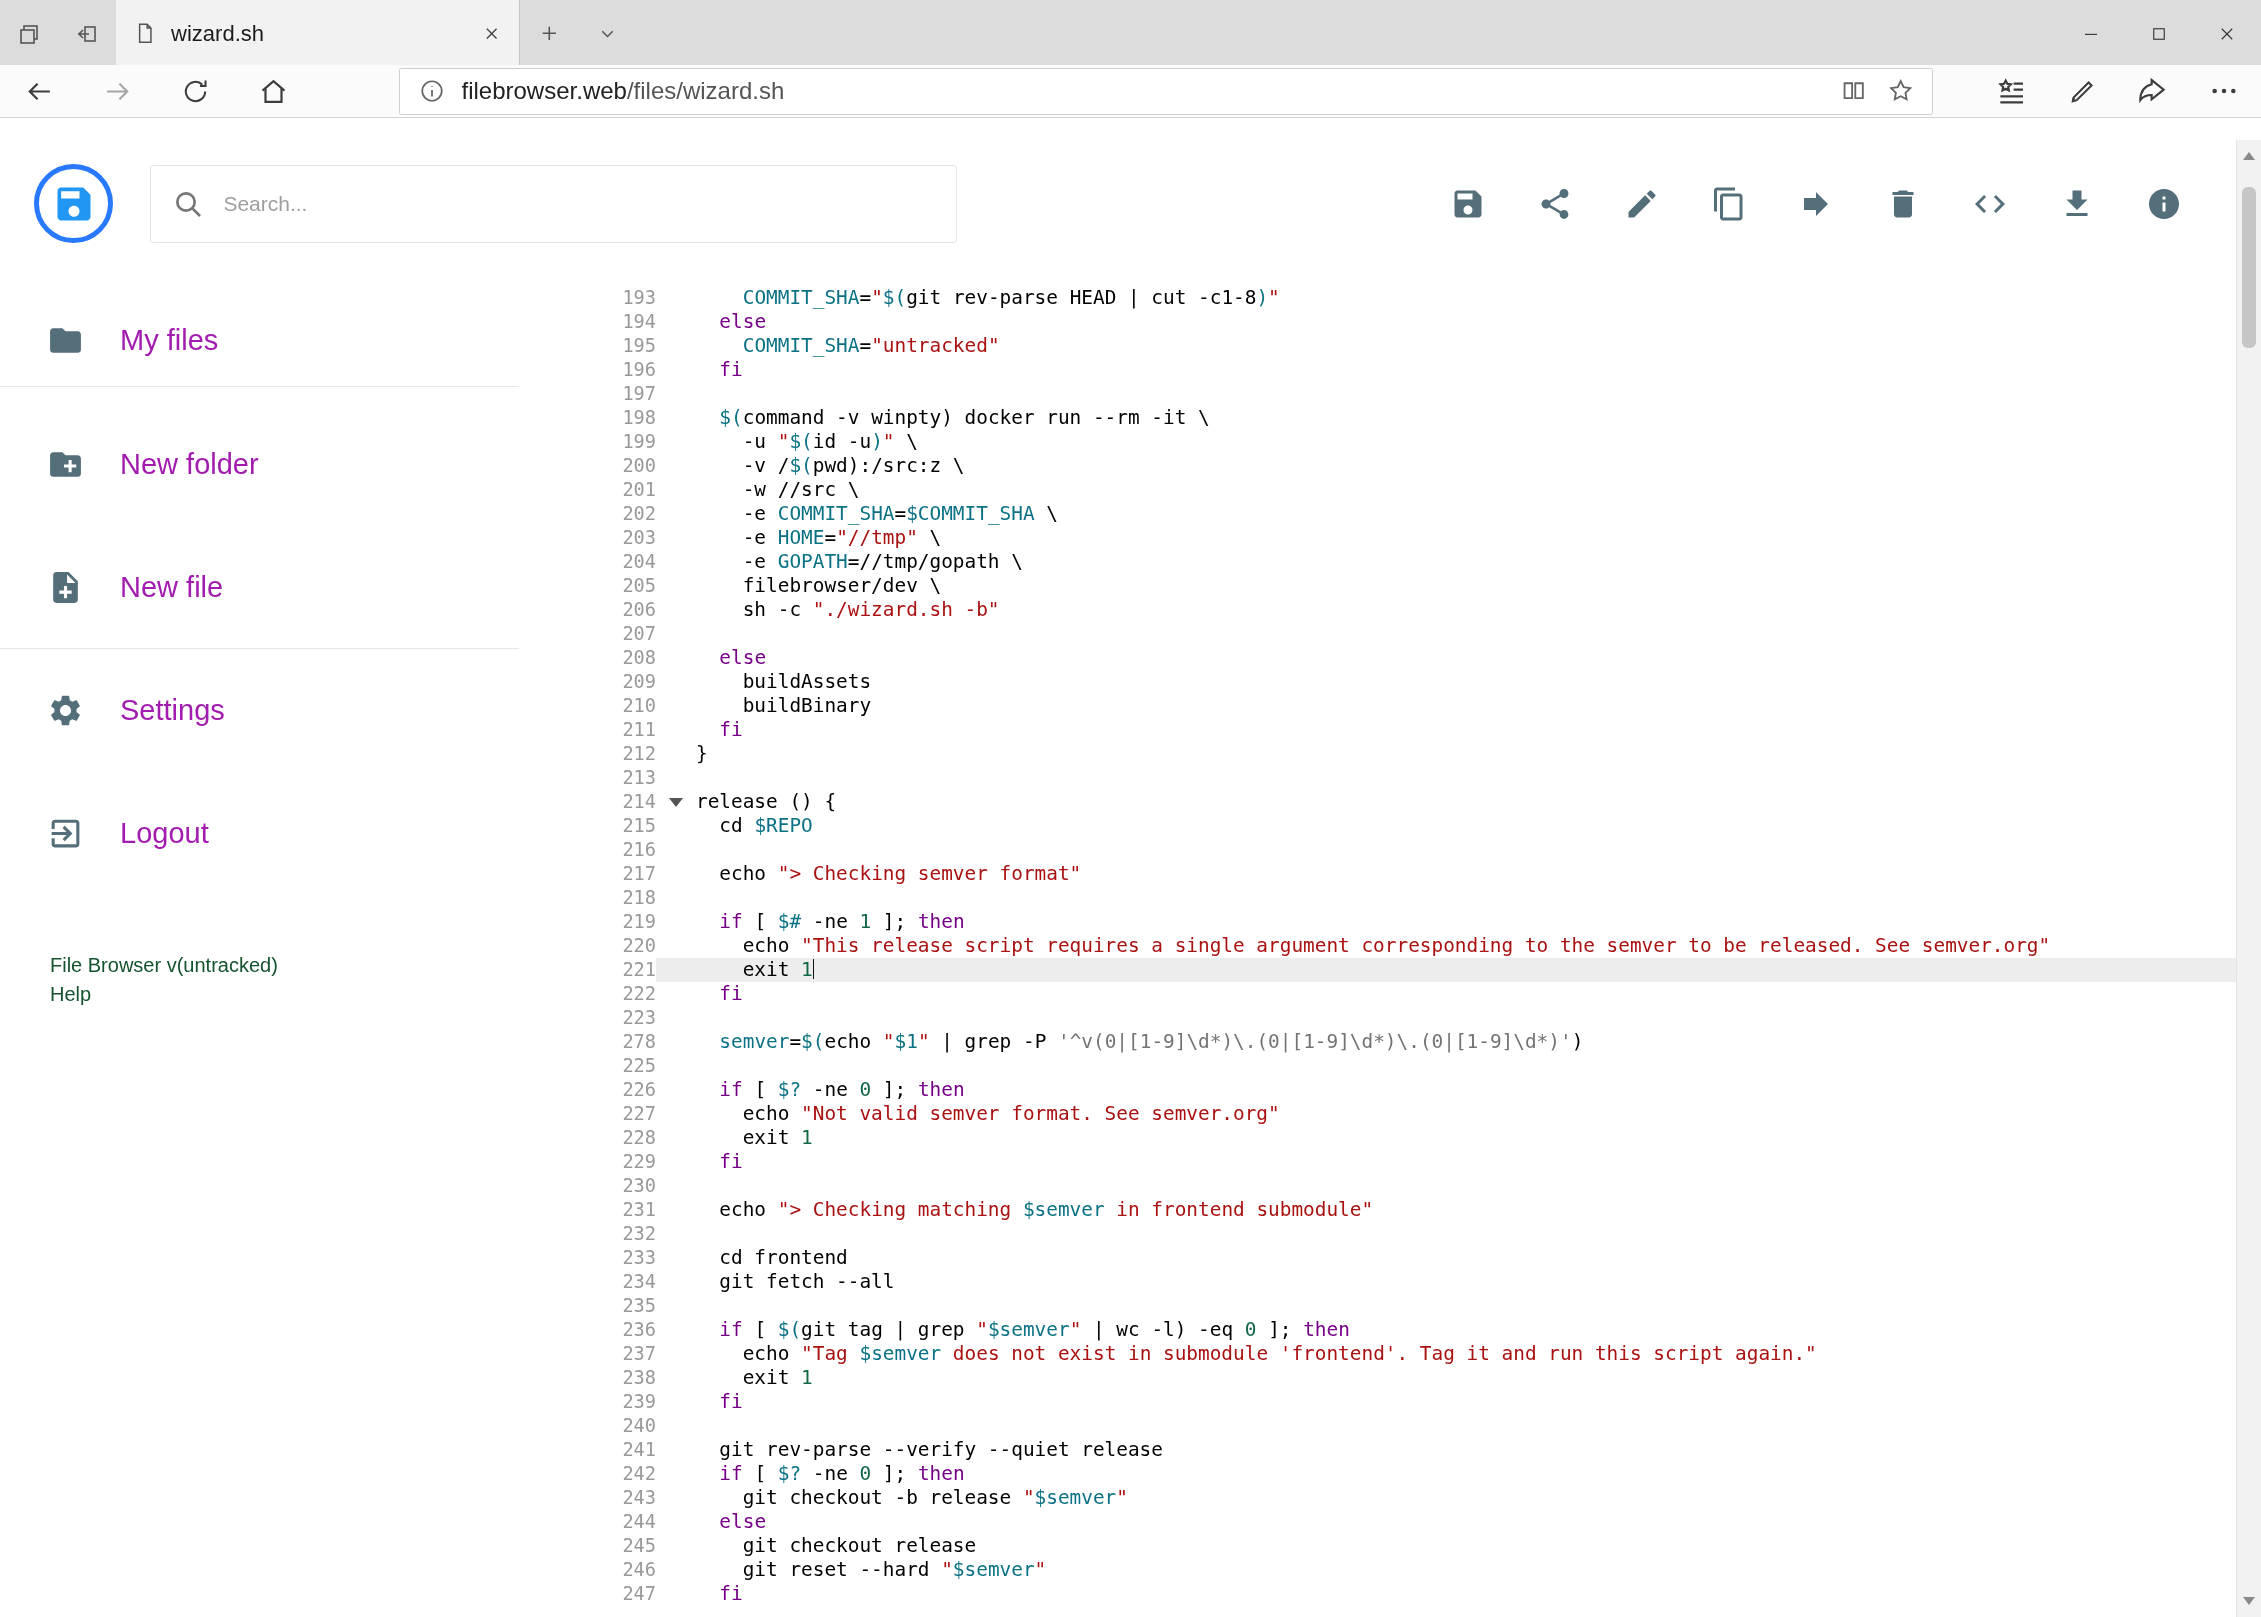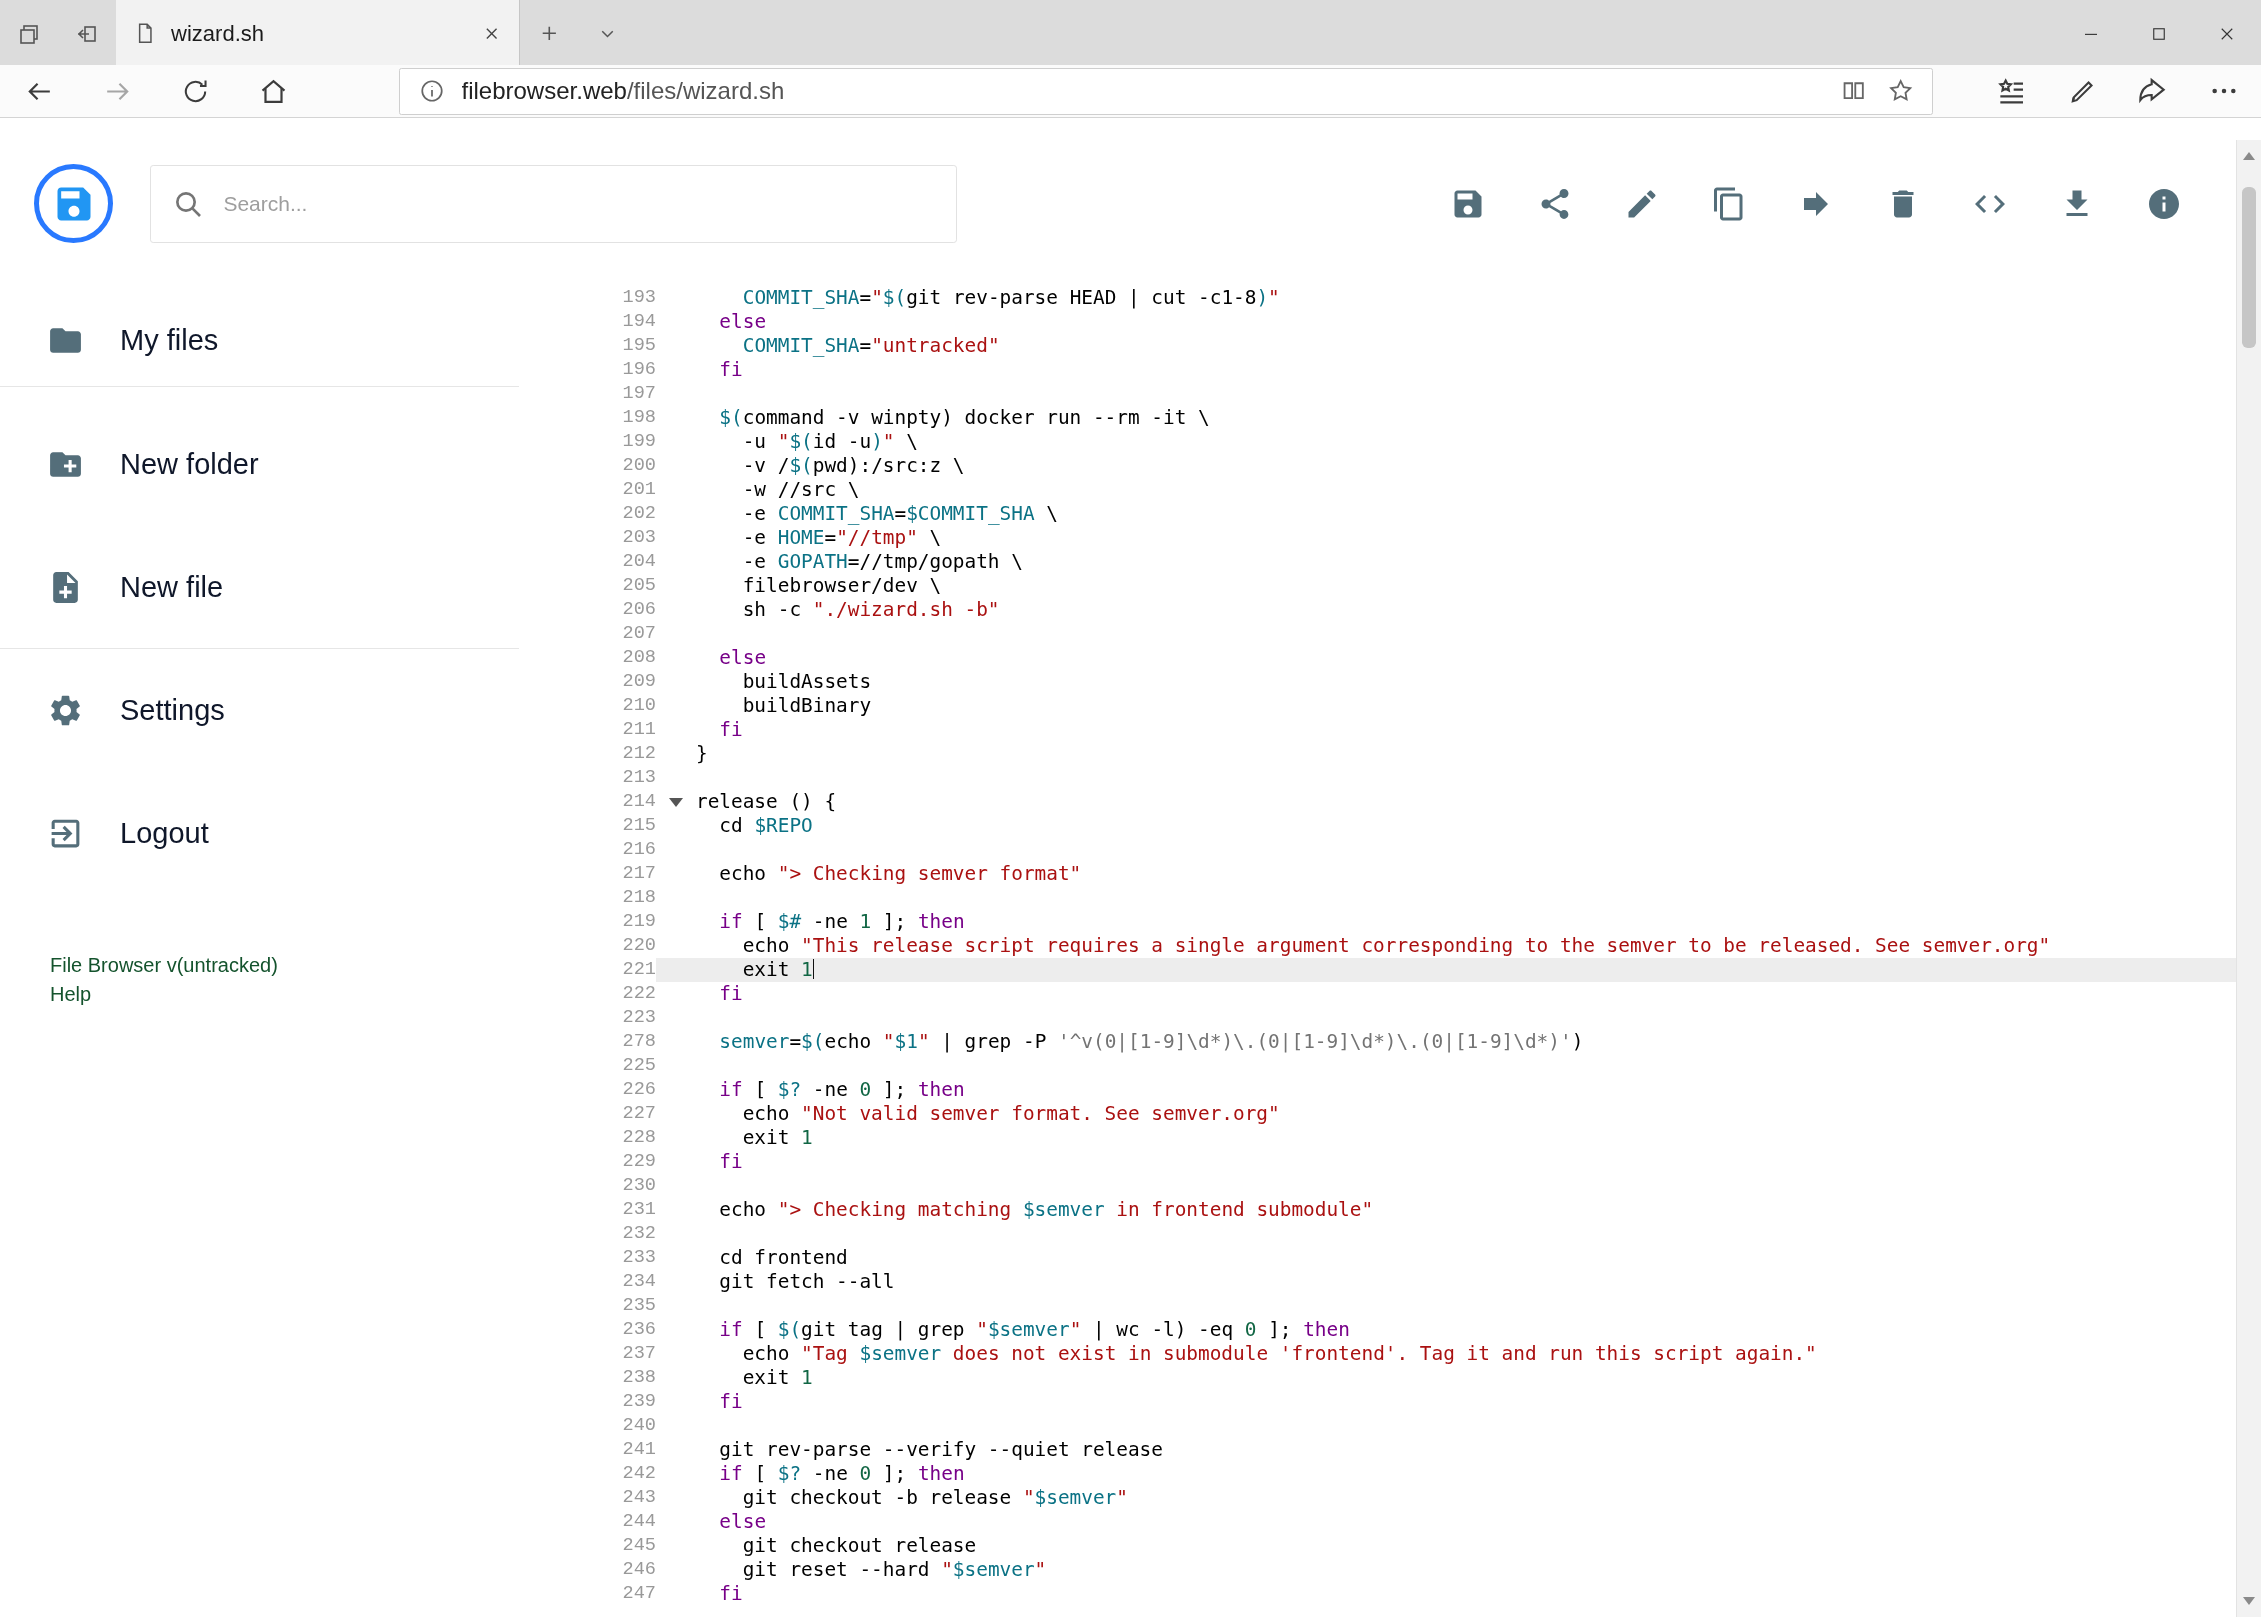--- a/index.html
+++ b/index.html
@@ -40,30 +40,30 @@
     font-family:"Liberation Sans",sans-serif; background:transparent; }
   .searchbox input::placeholder { color:#9e9e9e; }
   .header-actions { margin-left:auto; display:flex; gap:50px; padding-right:79px; }
   .action-btn { width:37px; height:37px; color:#546e7a; display:flex; align-items:center; justify-content:center; }
 
   
   .sidebar { position:absolute; top:267px; left:0; width:519px; bottom:0; background:#fff; }
   .side-item { position:absolute; left:0; right:0; height:78px; display:flex; align-items:center;
     padding-left:47px; gap:36px; cursor:default; }
   .side-item .s-ic { width:37px; height:37px; color:#546e7a; flex:none; }
-  .side-label { font-size:29px; color:#0f172a; }
+  .side-label { font-size:29px; color:#a21caf; }
   .side-div { position:absolute; left:0; width:519px; height:0.8px; background:#e6e6e6; }
   .side-footer { position:absolute; left:50px; top:684px; font-size:20px; color:#14532d; line-height:29px; }
 
   
   .editor { position:absolute; left:519px; top:267px; right:25px; bottom:0; overflow:hidden;
     padding-top:19.4px; background:#fff; font-family:"DejaVu Sans Mono", monospace;
     font-size:19.4px; line-height:24px; }
   .code-row { display:flex; min-height:24px; }
-  .gutter { width:137px; flex:none; text-align:right; color:#999; font-size:18.6px; position:relative;font-family:Liberation Mono, monospace; }
+  .gutter { width:137px; flex:none; text-align:right; color:#999; font-size:18.6px; position:relative; }
   .code { flex:1; white-space:pre; color:#000; padding-left:40px; }
   .code-row.active .code { background:#ededed; }
   .t-kw   { color:#770088; }
   .t-var  { color:#0b7285; }
   .t-str  { color:#aa1111; }
   .t-str2 { color:#737373; }
   .t-num  { color:#116644; }
   .fold { position:absolute; right:-27.4px; top:7.3px; width:0; height:0;
     border-left:7.3px solid transparent; border-right:7.3px solid transparent; border-top:9px solid #555; }
   .caret { display:inline-block; width:1.6px; height:20px; background:#111; vertical-align:middle; position:relative; top:-1.6px; }

